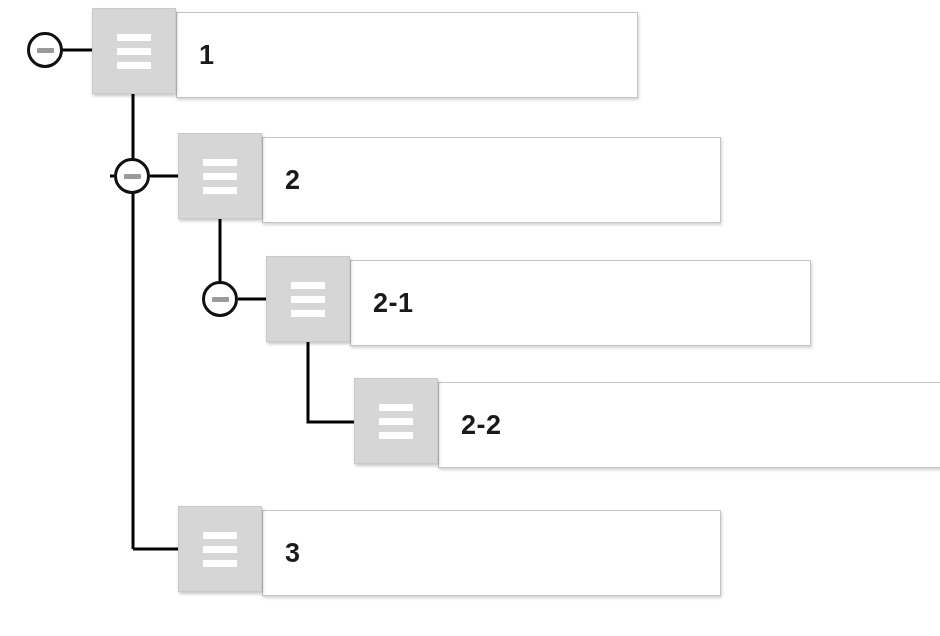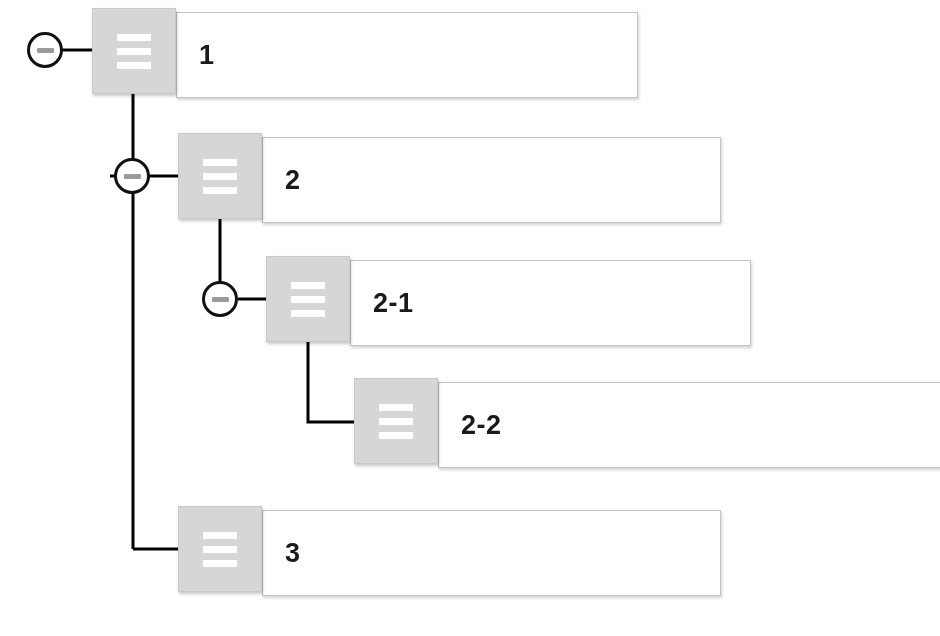--- a/index.html
+++ b/index.html
@@ -180,21 +180,21 @@
     <span class="minus-bar"></span>
   </div>
   <div class="node-row" style="left:266px; top:256px;">
     <div class="grip-handle">
       <span class="grip-lines">
         <i></i>
           <i></i>
           <i></i>
       </span>
     </div>
-    <div class="node-card" style="width:401px;">
+    <div class="node-card" style="width:461px;">
       <span class="node-label">2-1</span>
     </div>
   </div>
 
   <div class="node-row" style="left:354px; top:378px;">
     <div class="grip-handle">
       <span class="grip-lines">
         <i></i>
           <i></i>
           <i></i>

